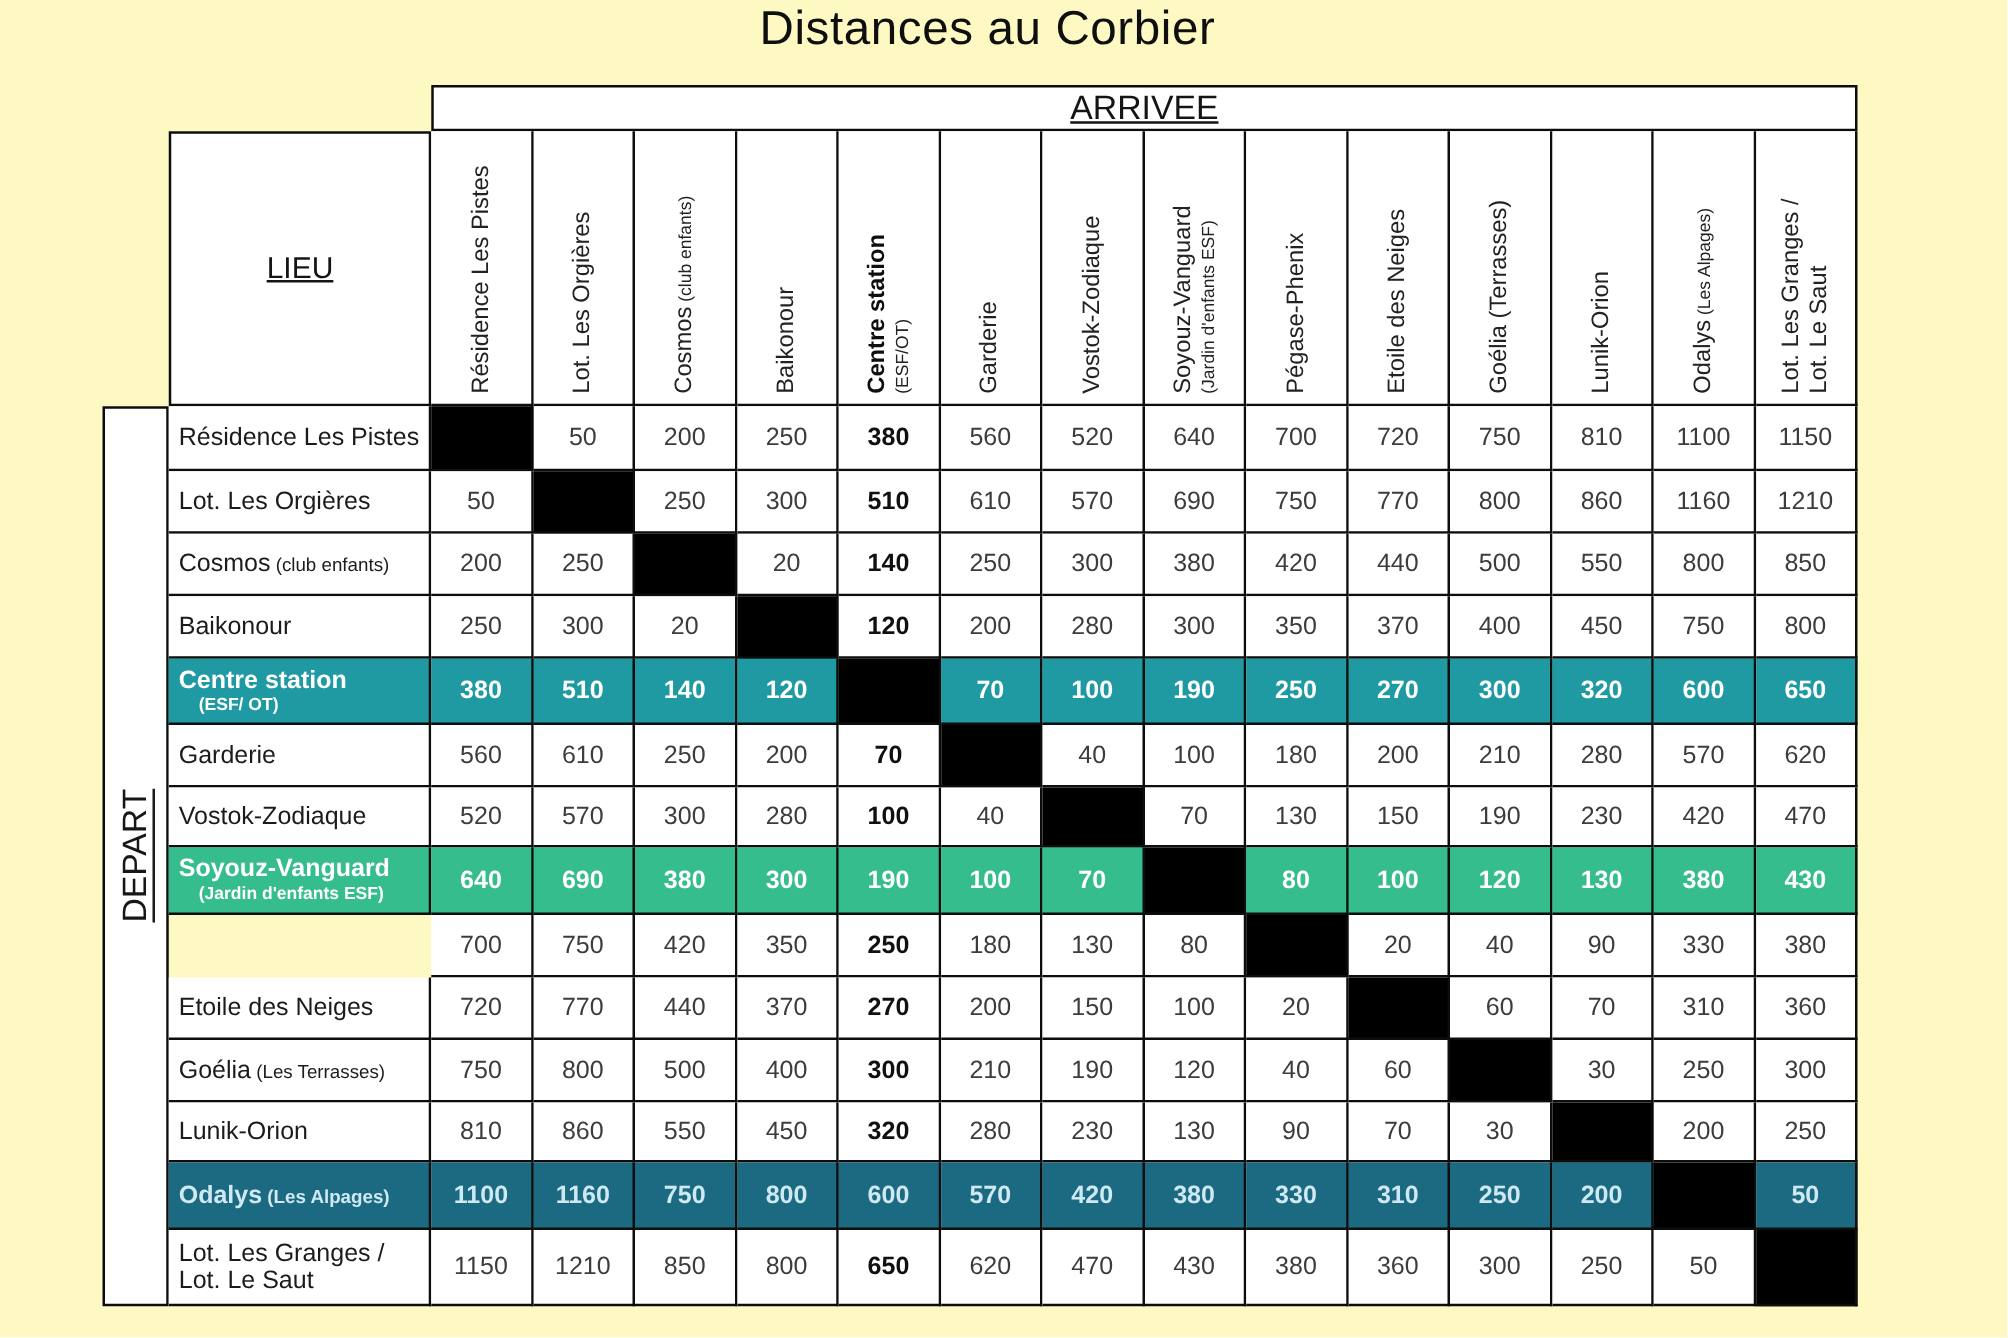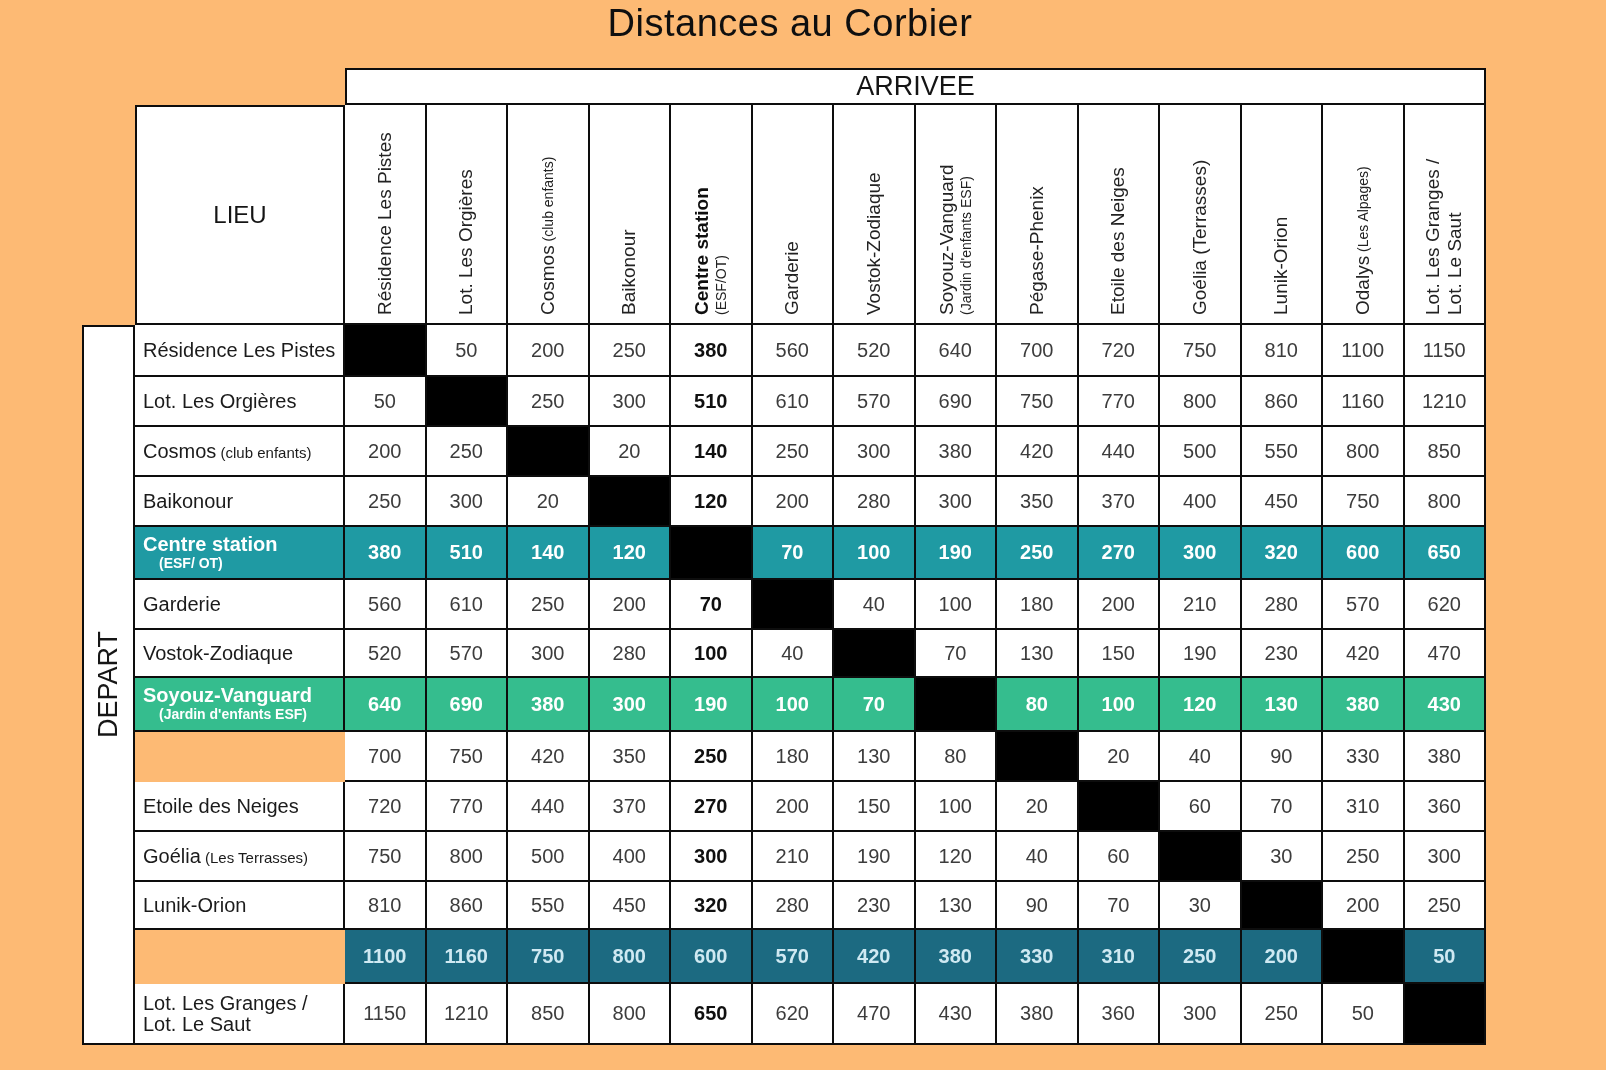--- a/index.html
+++ b/index.html
@@ -1,24 +1,24 @@
 <!DOCTYPE html>
 <html><head>
 <meta charset="utf-8">
 <style>
   html,body{margin:0;padding:0;background:#ffffff;}
   body{width:1606px;height:1070px;font-family:"Liberation Sans",sans-serif;color:#1b1b1b;overflow:hidden;}
-  .page{position:relative;width:1606px;height:1070px;background:#fdba74;}
+  .page{position:relative;width:1606px;height:1070px;background:#fef9c3;}
   .title{position:absolute;top:2px;left:0;width:1580px;text-align:center;font-size:38px;font-weight:400;color:#0f0f0f;letter-spacing:0.5px;}
   .grid{position:absolute;left:82px;top:68px;display:grid;
         grid-template-columns:53px 210px repeat(14,81.5px);
         grid-template-rows:37px 220px 52px 50px 50px 50px 53px 50px 48px 54px 50px 50px 50px 48px 54px 61px;}
   .cell{box-sizing:border-box;border-right:2px solid #0d0d0d;border-bottom:2px solid #0d0d0d;background:#ffffff;}
   .bt{border-top:2px solid #0d0d0d;}
-  .bl{border-left:2px solid #0d0d0d;}
+  .bl{border-left:2px solid #0d0d0d;text-decoration:underline;}
   .arrivee{grid-row:1;grid-column:3/17;display:flex;align-items:center;justify-content:center;font-size:27px;color:#141414;}
   .lieu{grid-row:2;grid-column:2;display:flex;align-items:center;justify-content:center;font-size:24px;color:#141414;}
   .depart{grid-row:3/17;grid-column:1;display:flex;align-items:center;justify-content:center;}
   .vtext{writing-mode:vertical-rl;transform:rotate(180deg);text-align:start;font-size:19px;line-height:1.18;color:#222;}
   .dep{font-size:27px;text-align:center;color:#161616;}
   .hdr{grid-row:2;display:flex;justify-content:center;overflow:hidden;}
   .hdr .vtext{padding-top:8px;}
   .hl{display:block;}
   .hb .hl:first-child{font-weight:700;color:#0e0e0e;}
   .hs2{font-size:14px;}
@@ -318,20 +318,23 @@
       <div class="cell val bold5" style="grid-area: 14 / 7;">320</div>
       <div class="cell val" style="grid-area: 14 / 8;">280</div>
       <div class="cell val" style="grid-area: 14 / 9;">230</div>
       <div class="cell val" style="grid-area: 14 / 10;">130</div>
       <div class="cell val" style="grid-area: 14 / 11;">90</div>
       <div class="cell val" style="grid-area: 14 / 12;">70</div>
       <div class="cell val" style="grid-area: 14 / 13;">30</div>
       <div class="cell diag" style="background: rgb(0, 0, 0); grid-area: 14 / 14;"></div>
       <div class="cell val" style="grid-area: 14 / 15;">200</div>
       <div class="cell val" style="grid-area: 14 / 16;">250</div>
+      <div class="cell rowlabel lab-darkteal" style="grid-area: 15 / 2; background: rgb(28, 106, 129);">
+        <span class="rmain">Odalys<span class="rsi"> (Les Alpages)</span></span>
+      </div>
       <div class="cell val vt-darkteal" style="background: rgb(28, 106, 129); grid-area: 15 / 3;">1100</div>
       <div class="cell val vt-darkteal" style="background: rgb(28, 106, 129); grid-area: 15 / 4;">1160</div>
       <div class="cell val vt-darkteal" style="background: rgb(28, 106, 129); grid-area: 15 / 5;">750</div>
       <div class="cell val vt-darkteal" style="background: rgb(28, 106, 129); grid-area: 15 / 6;">800</div>
       <div class="cell val vt-darkteal" style="background: rgb(28, 106, 129); grid-area: 15 / 7;">600</div>
       <div class="cell val vt-darkteal" style="background: rgb(28, 106, 129); grid-area: 15 / 8;">570</div>
       <div class="cell val vt-darkteal" style="background: rgb(28, 106, 129); grid-area: 15 / 9;">420</div>
       <div class="cell val vt-darkteal" style="background: rgb(28, 106, 129); grid-area: 15 / 10;">380</div>
       <div class="cell val vt-darkteal" style="background: rgb(28, 106, 129); grid-area: 15 / 11;">330</div>
       <div class="cell val vt-darkteal" style="background: rgb(28, 106, 129); grid-area: 15 / 12;">310</div>

